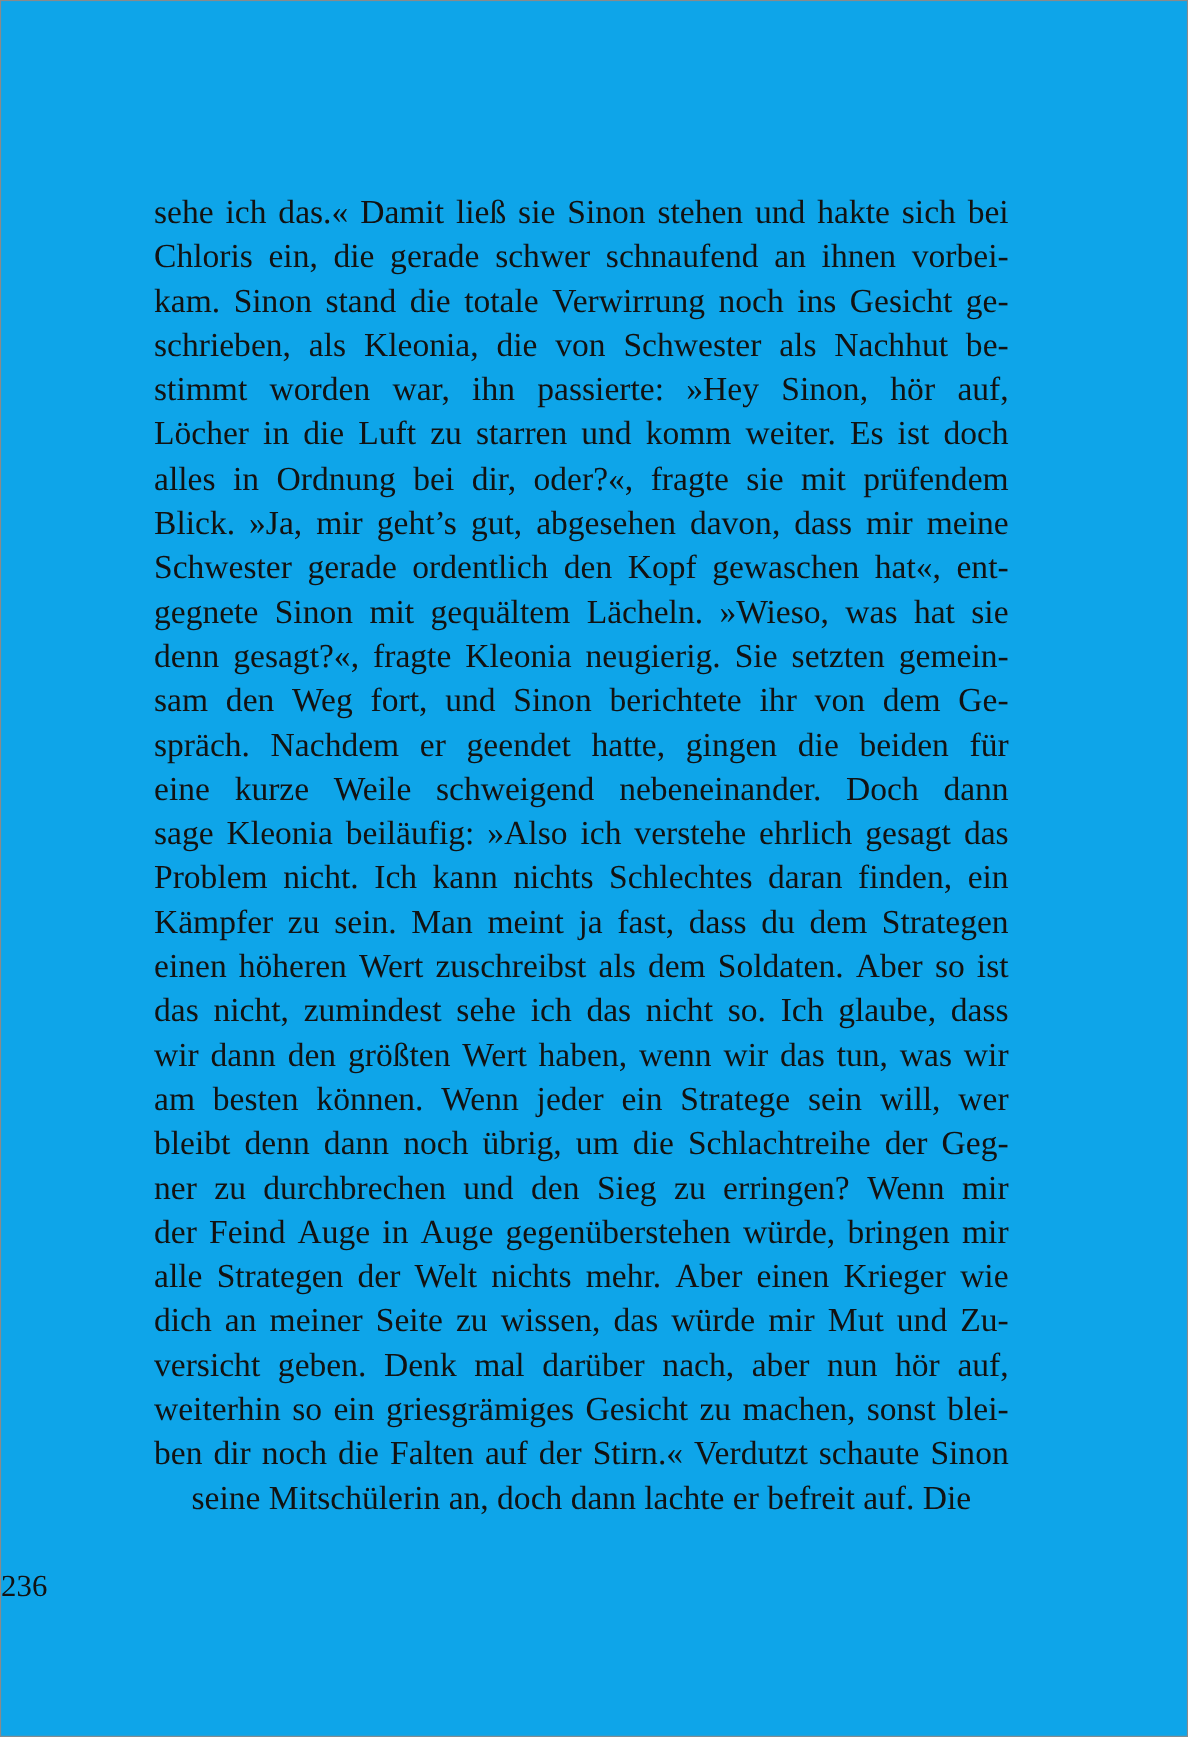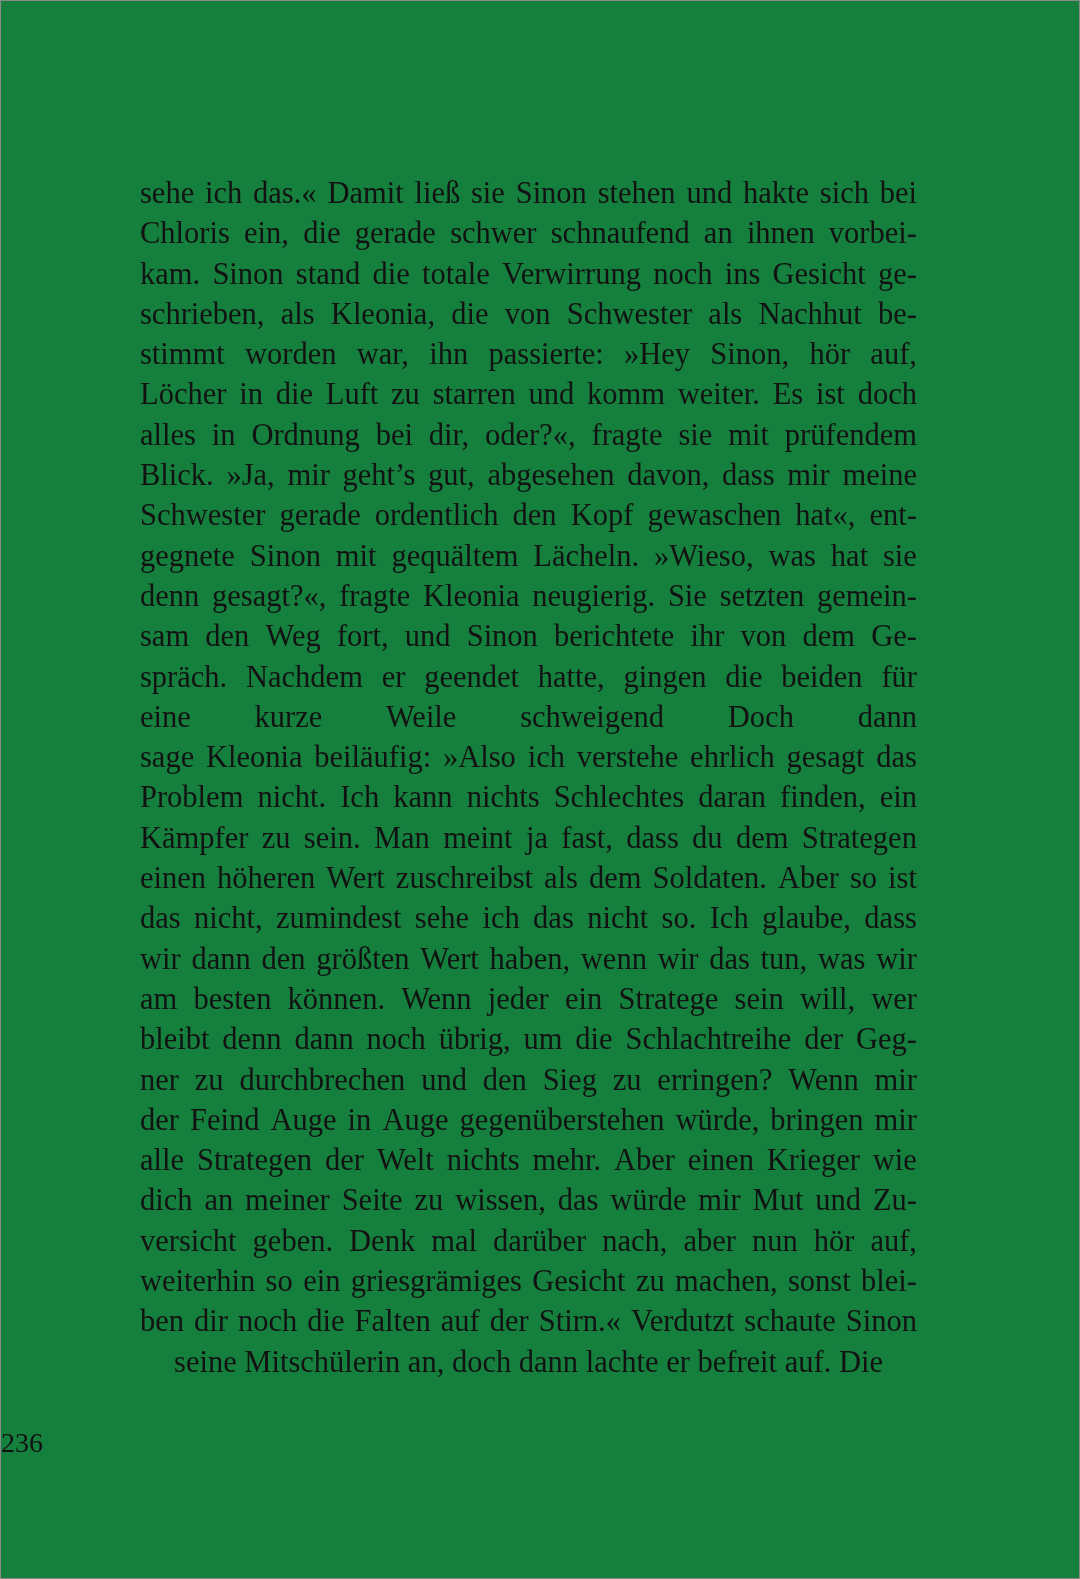--- a/index.html
+++ b/index.html
@@ -4,21 +4,21 @@
 <style>
   html, body {
     margin: 0;
     padding: 0;
     background: #ffffff;
   }
   .page {
     position: relative;
     width: 1080px;
     height: 1579px;
-    background: #15803d;
+    background: #0ea5e9;
     box-sizing: border-box;
     border: 1px solid #8a8a8a;
     overflow: hidden;
   }
   .text-block {
     position: absolute;
     left: 139px;
     top: 172px;
     width: 777px;
   }
@@ -210,20 +210,21 @@
         <span>gingen</span>
         <span>die</span>
         <span>beiden</span>
         <span>für</span>
       </div>
       <div class="body-line just">
         <span>eine</span>
         <span>kurze</span>
         <span>Weile</span>
         <span>schweigend</span>
+        <span>nebeneinander.</span>
         <span>Doch</span>
         <span>dann</span>
       </div>
       <div class="body-line just">
         <span>sage</span>
         <span>Kleonia</span>
         <span>beiläufig:</span>
         <span>»Also</span>
         <span>ich</span>
         <span>verstehe</span>

